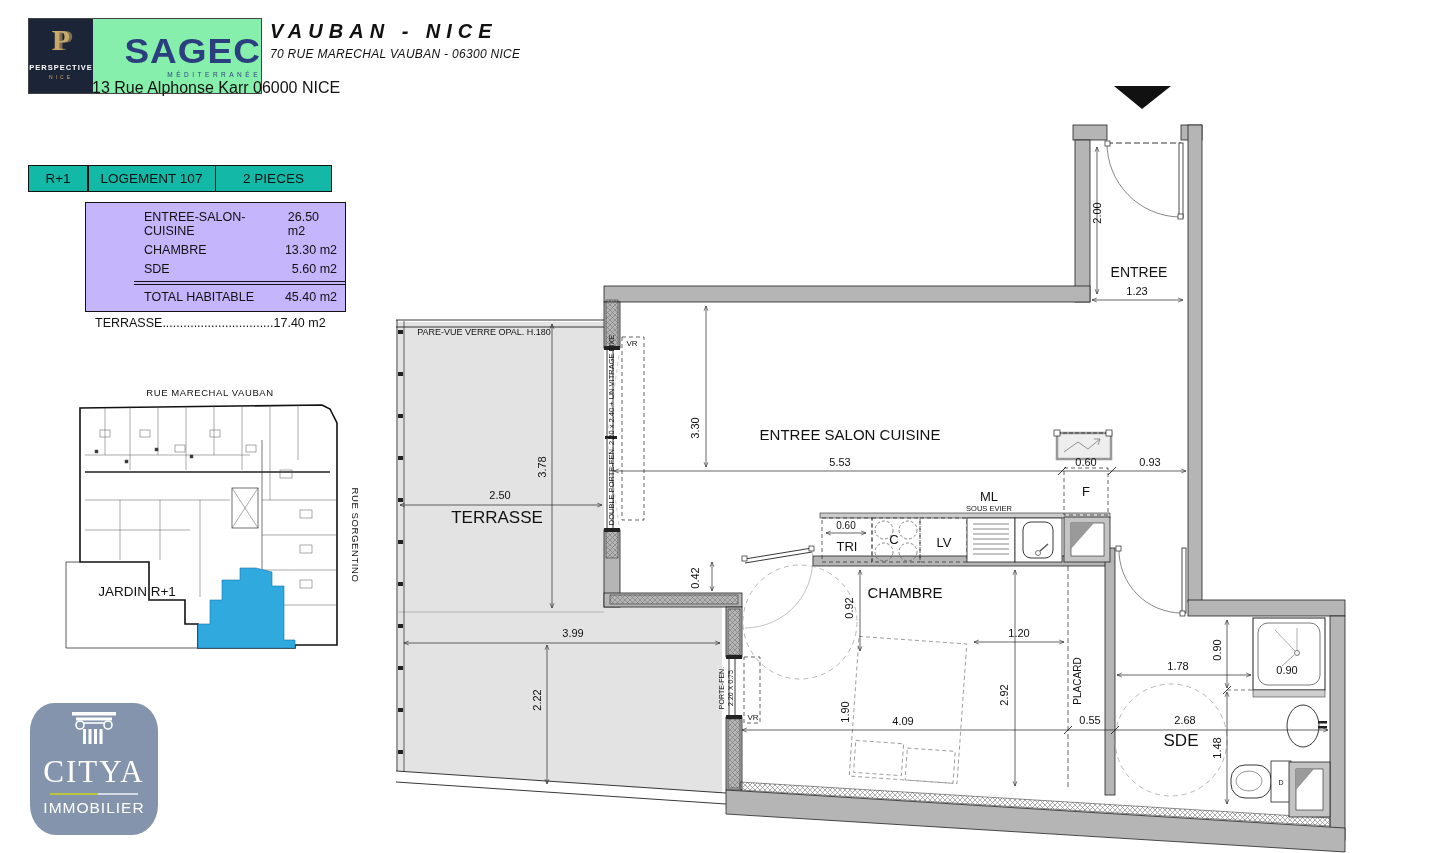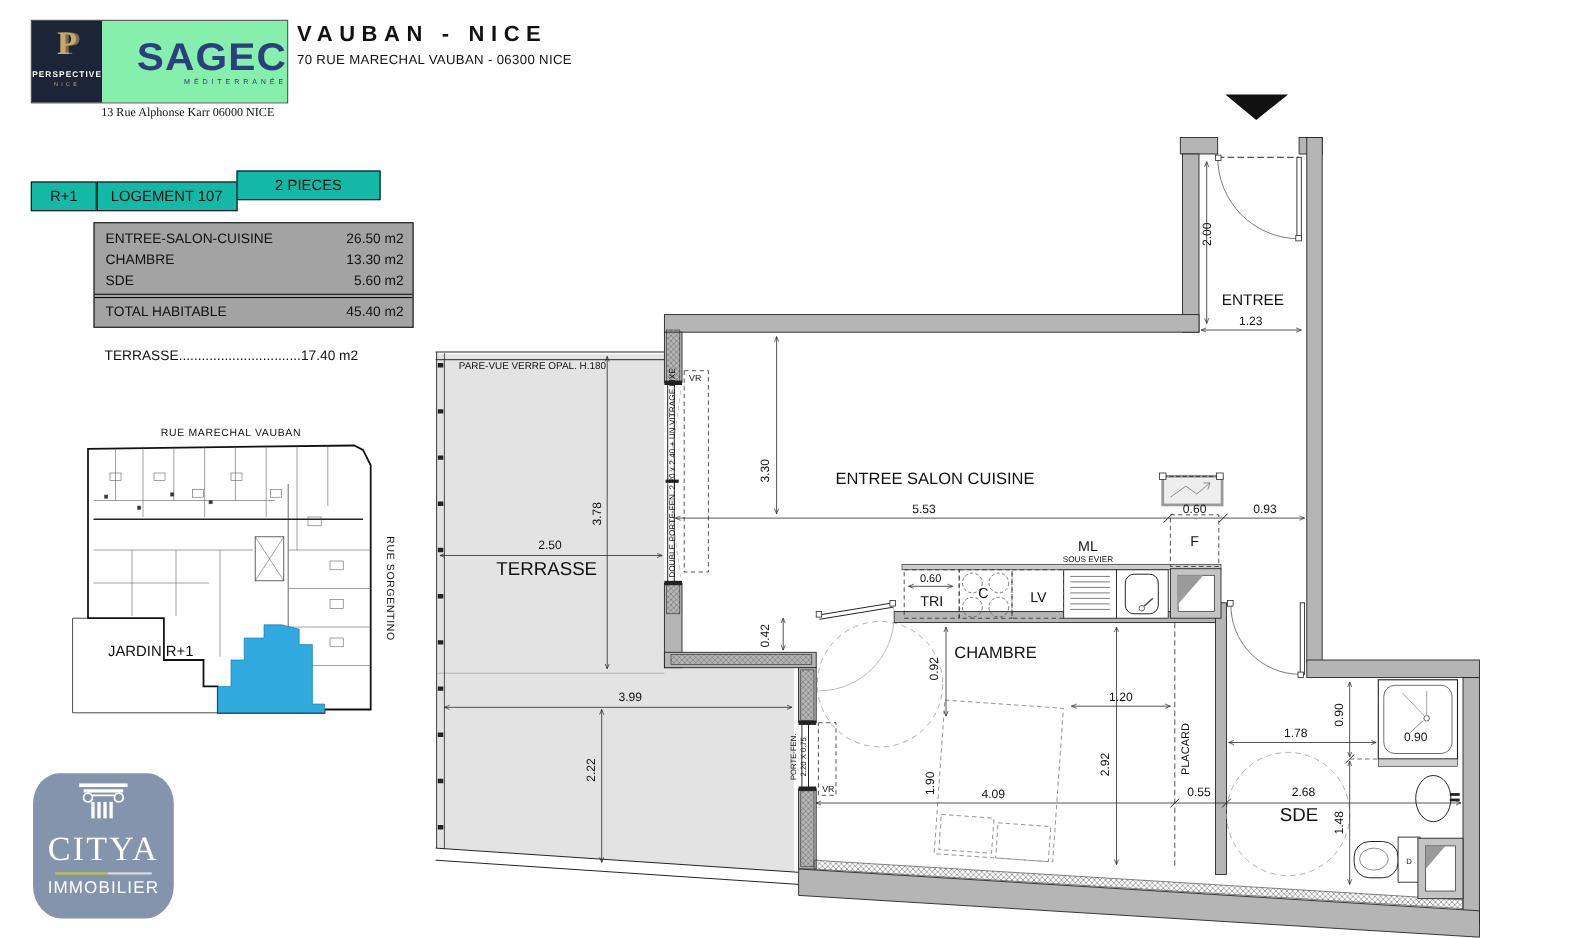--- a/index.html
+++ b/index.html
@@ -11,29 +11,29 @@
   #logo-box{left:28px;top:18px;display:flex;border:1px solid #444;background:#fff;}
   #persp{width:64px;height:74px;background:#1c2438;color:#fff;display:flex;flex-direction:column;
          align-items:center;justify-content:flex-start;}
   #persp .mono{color:#c9a96a;font-family:"Liberation Serif",serif;font-size:30px;line-height:34px;
          font-weight:bold;margin-top:4px;text-shadow:3px 0 0 rgba(201,169,106,.55);}
   #persp .pname{font-size:7.5px;letter-spacing:1px;font-weight:bold;margin-top:6px;}
   #persp .pcity{font-size:5px;letter-spacing:3px;color:#c9a96a;margin-top:2px;}
   #sagec{width:168px;height:74px;background:#86efac;display:flex;flex-direction:column;align-items:flex-end;justify-content:center;}
   #sagec .sname{color:#2b3f7e;font-weight:bold;font-size:37px;letter-spacing:1px;line-height:36px;transform:scaleY(.95);}
   #sagec .stag{color:#2b3f7e;font-size:6.5px;letter-spacing:3.5px;margin-top:1px;}
-  #addr{left:92px;top:96px;font-size:11px;font-family:Liberation Serif, serif;}
-  #title-block{left:270px;top:20px;}
+  #addr{left:92px;top:79px;font-size:16px;}
+  #title-block{left:270px;top:20px;font-style:italic;}
   #title-block .t{font-size:20px;font-weight:bold;letter-spacing:6px;}
   #title-block .s{font-size:12px;margin-top:4px;letter-spacing:.3px;}
 
   
   .cellbox{position:absolute;border:1.5px solid #111;display:flex;align-items:center;justify-content:center;
            font-size:13.5px;background:#14b8a6;box-sizing:border-box;height:27px;}
-  #areas{left:85px;top:202px;width:291px;border:1.5px solid #111;background:#a3a3a3;box-sizing:border-box;font-size:12.5px;}
+  #areas{left:85px;top:202px;width:261px;border:1.5px solid #111;background:#c4b5fd;box-sizing:border-box;font-size:12.5px;padding-left:48px;}
   #areas .r{display:flex;justify-content:space-between;padding:2.5px 8px 2.5px 10px;}
   #areas .sep{border-top:1px solid #111;margin-top:3px;}
   #areas .tot{display:flex;justify-content:space-between;padding:5px 8px 7px 10px;border-top:1px solid #111;margin-top:2px;}
   #terr-line{left:95px;top:316px;width:247px;font-size:12.5px;display:flex;}
   #terr-line .dots{overflow:hidden;white-space:nowrap;flex:0 1 auto;}
 
   
   #citya{left:30px;top:703px;width:128px;height:132px;background:#8494ad;border-radius:24px 24px 26px 26px/28px 28px 30px 30px;
          display:flex;flex-direction:column;align-items:center;color:#fff;}
   #citya .cname{font-family:"Liberation Serif",serif;font-size:31px;letter-spacing:2px;margin-top:8px;}
@@ -59,21 +59,21 @@
     </div>
   </div>
   <div class="abs" id="addr">13 Rue Alphonse Karr 06000 NICE</div>
   <div class="abs" id="title-block">
     <div class="t">VAUBAN - NICE</div>
     <div class="s">70 RUE MARECHAL VAUBAN - 06300 NICE</div>
   </div>
 
   <div class="cellbox" style="left:28px;top:165px;width:60px;">R+1</div>
   <div class="cellbox" style="left:87.5px;top:165px;width:128px;text-align:right;">LOGEMENT 107</div>
-  <div class="cellbox" style="left:215px;top:155px;width:131px;">2 PIECES</div>
+  <div class="cellbox" style="left:215px;top:165px;width:117px;">2 PIECES</div>
 
   <div class="abs" id="areas">
     <div class="r" style="margin-top:4px;">
       <span>ENTREE-SALON-CUISINE</span>
       <span>26.50 m2</span>
     </div>
     <div class="r">
       <span>CHAMBRE</span>
       <span>13.30 m2</span>
     </div>

